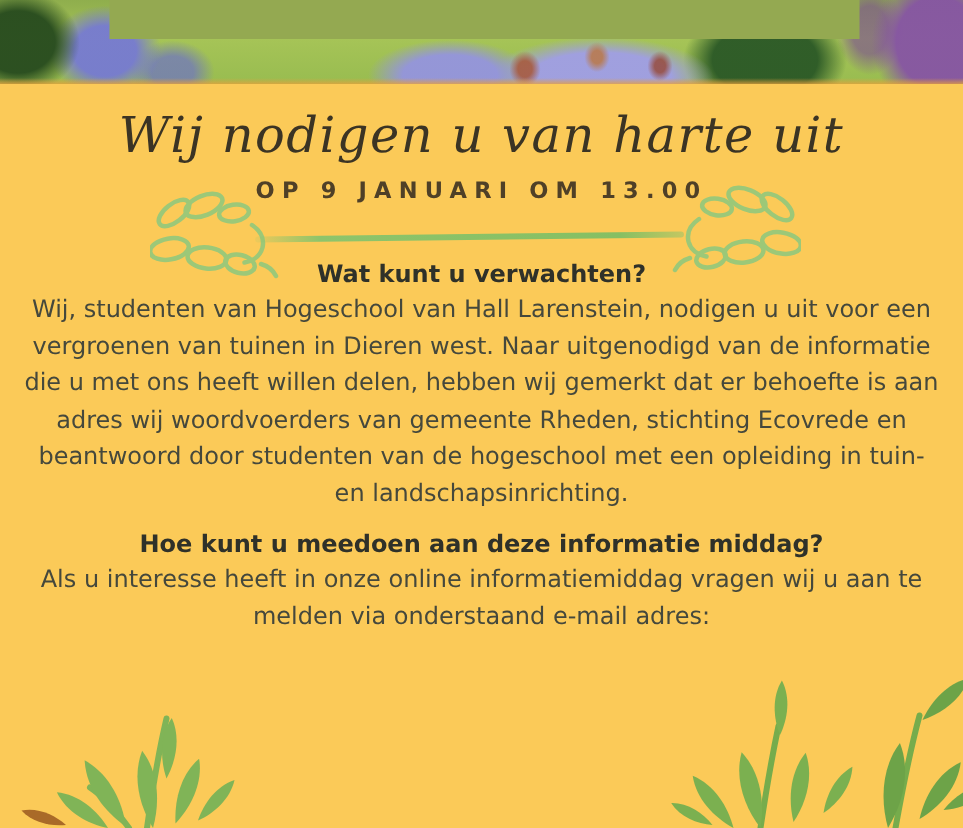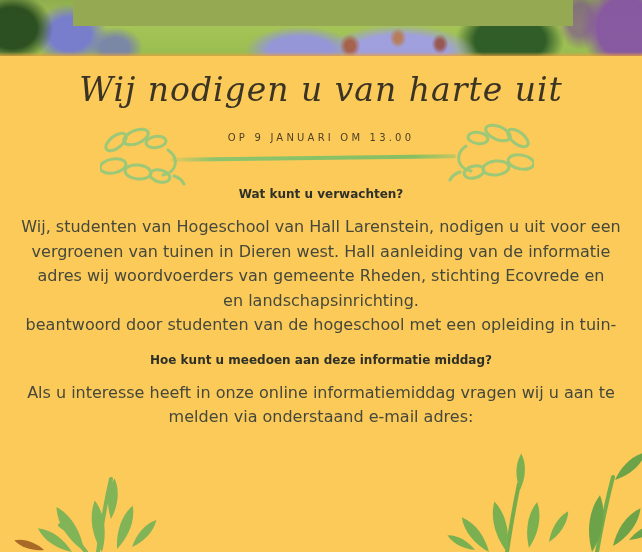--- a/index.html
+++ b/index.html
@@ -41,32 +41,33 @@
   .content{position:absolute;top:56px;left:0;right:0;text-align:center;}
   .title{
     margin:13px 0 0;
     font-family:"DejaVu Serif","Liberation Serif",serif;
     font-style:italic;font-weight:400;
     font-size:33px;line-height:42px;
     color:var(--title-text,#3b3424);
     letter-spacing:1px;
   }
   .date{
-    margin-top:18px;
-    font-size:10px;line-height:18px;
+    margin-top:7px;
+    font-size:15px;line-height:18px;
     letter-spacing:.32em;
     color:var(--date-text,#4f4027);
+    font-weight:bold;
   }
   .section-heading{
     margin:36px 0 0;
-    font-size:12px;line-height:22px;font-weight:bold;
+    font-size:16px;line-height:22px;font-weight:bold;
     color:var(--heading-text,#2f3129);
   }
   .section-heading.second{margin-top:11px;}
-  .body-lines{margin-top:10px;}
+  .body-lines{margin-top:0;}
   .body-line{
     font-size:16px;line-height:24.5px;white-space:nowrap;
     color:var(--body-text,#45483c);
   }
 
   
   .doodle{position:absolute;pointer-events:none;}
   .doodle-left{left:100px;top:126px;}
   .doodle-right{left:448px;top:122px;transform:scaleX(-1);}
   .brush{
@@ -112,24 +113,25 @@
   </svg>
   <div class="brush"></div>
 
   <div class="content">
     <h1 class="title">Wij nodigen u van harte uit</h1>
     <div class="date">OP 9 JANUARI OM 13.00</div>
 
     <h2 class="section-heading">Wat kunt u verwachten?</h2>
     <div class="body-lines">
       <div class="body-line">Wij, studenten van Hogeschool van Hall Larenstein, nodigen u uit voor een</div>
-      <div class="body-line">vergroenen van tuinen in Dieren west. Hall aanleiding van de informatie</div>
+      <div class="body-line">vergroenen van tuinen in Dieren west. Naar uitgenodigd van de informatie</div>
+      <div class="body-line">die u met ons heeft willen delen, hebben wij gemerkt dat er behoefte is aan</div>
       <div class="body-line">adres wij woordvoerders van gemeente Rheden, stichting Ecovrede en</div>
+      <div class="body-line">beantwoord door studenten van de hogeschool met een opleiding in tuin-</div>
       <div class="body-line">en landschapsinrichting.</div>
-      <div class="body-line">beantwoord door studenten van de hogeschool met een opleiding in tuin-</div>
     </div>
 
     <h2 class="section-heading second">Hoe kunt u meedoen aan deze informatie middag?</h2>
     <div class="body-lines">
       <div class="body-line">Als u interesse heeft in onze online informatiemiddag vragen wij u aan te</div>
       <div class="body-line">melden via onderstaand e-mail adres:</div>
     </div>
   </div>
 
   <svg class="leaves-bl" width="170" height="115" viewBox="0 0 170 115">

